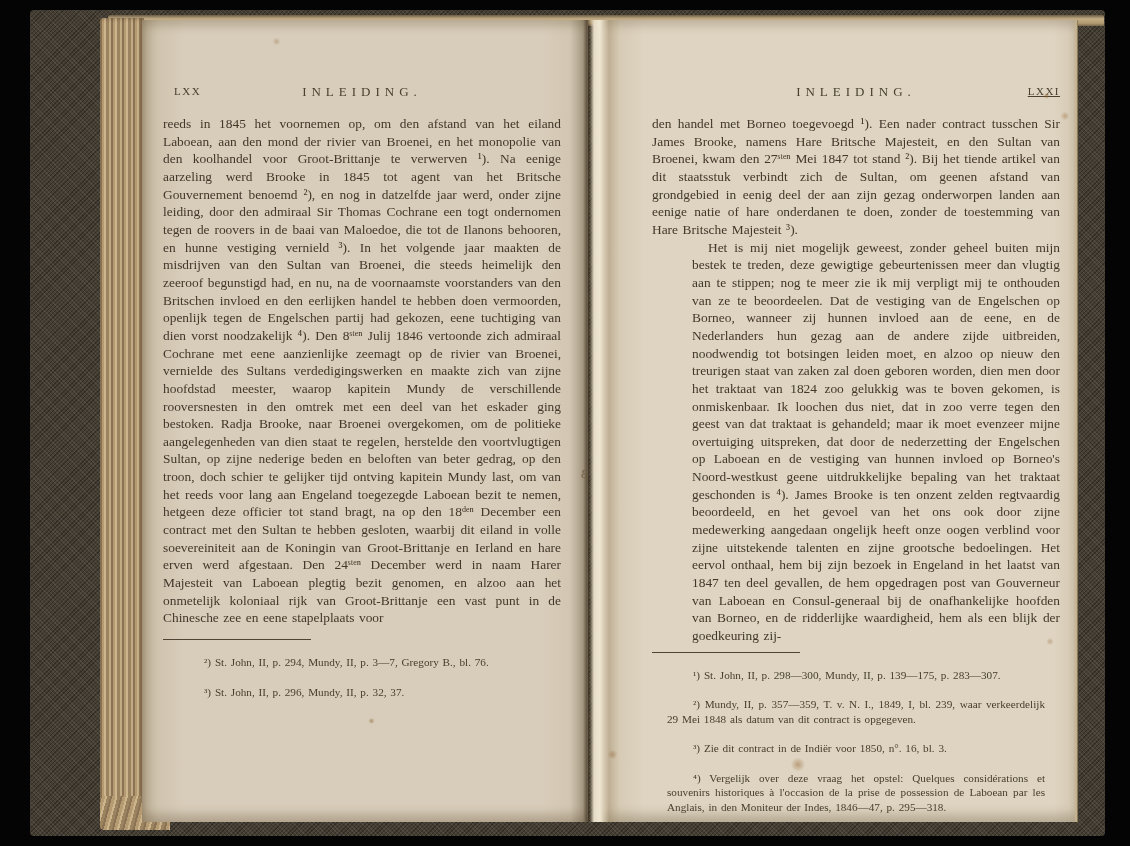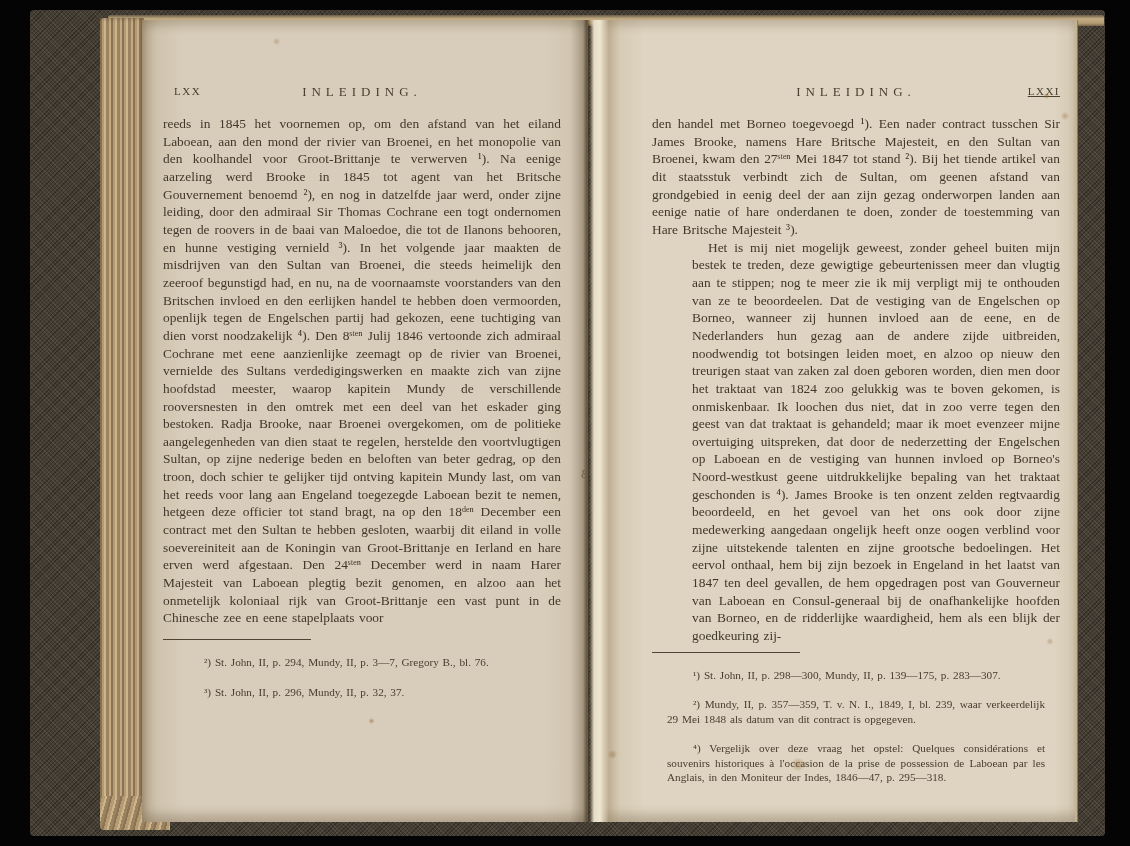--- a/index.html
+++ b/index.html
@@ -147,20 +147,21 @@
       <span class="pagenum-right">LXXI</span>
     </div>
     <div class="body-text">
       <p>den handel met Borneo toegevoegd ¹). Een nader contract tusschen Sir James Brooke, namens Hare Britsche Majesteit, en den Sultan van Broenei, kwam den 27ˢᵗᵉⁿ Mei 1847 tot stand ²). Bij het tiende artikel van dit staatsstuk verbindt zich de Sultan, om geenen afstand van grondgebied in eenig deel der aan zijn gezag onderworpen landen aan eenige natie of hare onderdanen te doen, zonder de toestemming van Hare Britsche Majesteit ³).</p>
       <p class="indented">Het is mij niet mogelijk geweest, zonder geheel buiten mijn bestek te treden, deze gewigtige gebeurtenissen meer dan vlugtig aan te stippen; nog te meer zie ik mij verpligt mij te onthouden van ze te beoordeelen. Dat de vestiging van de Engelschen op Borneo, wanneer zij hunnen invloed aan de eene, en de Nederlanders hun gezag aan de andere zijde uitbreiden, noodwendig tot botsingen leiden moet, en alzoo op nieuw den treurigen staat van zaken zal doen geboren worden, dien men door het traktaat van 1824 zoo gelukkig was te boven gekomen, is onmiskenbaar. Ik loochen dus niet, dat in zoo verre tegen den geest van dat traktaat is gehandeld; maar ik moet evenzeer mijne overtuiging uitspreken, dat door de nederzetting der Engelschen op Laboean en de vestiging van hunnen invloed op Borneo's Noord-westkust geene uitdrukkelijke bepaling van het traktaat geschonden is ⁴). James Brooke is ten onzent zelden regtvaardig beoordeeld, en het gevoel van het ons ook door zijne medewerking aangedaan ongelijk heeft onze oogen verblind voor zijne uitstekende talenten en zijne grootsche bedoelingen. Het eervol onthaal, hem bij zijn bezoek in Engeland in het laatst van 1847 ten deel gevallen, de hem opgedragen post van Gouverneur van Laboean en Consul-generaal bij de onafhankelijke hoofden van Borneo, en de ridderlijke waardigheid, hem als een blijk der goedkeuring zij-</p>
     </div>
     <hr class="footnote-rule fnrule-right">
     <div class="footnotes">
       <p>¹) St. John, II, p. 298—300, Mundy, II, p. 139—175, p. 283—307.</p>
       <p>²) Mundy, II, p. 357—359, T. v. N. I., 1849, I, bl. 239, waar verkeerdelijk 29 Mei 1848 als datum van dit contract is opgegeven.</p>
+      <p>³) Zie dit contract in de Indiër voor 1850, n°. 16, bl. 3.</p>
       <p>⁴) Vergelijk over deze vraag het opstel: Quelques considérations et souvenirs historiques à l'occasion de la prise de possession de Laboean par les Anglais, in den Moniteur der Indes, 1846—47, p. 295—318.</p>
     </div>
   </div>
 
   <div class="foxing fox-a"></div>
   <div class="foxing fox-b"></div>
   <div class="foxing fox-c"></div>
   <div class="foxing fox-d"></div>
   <div class="foxing fox-e"></div>
   <div class="foxing fox-f"></div>

